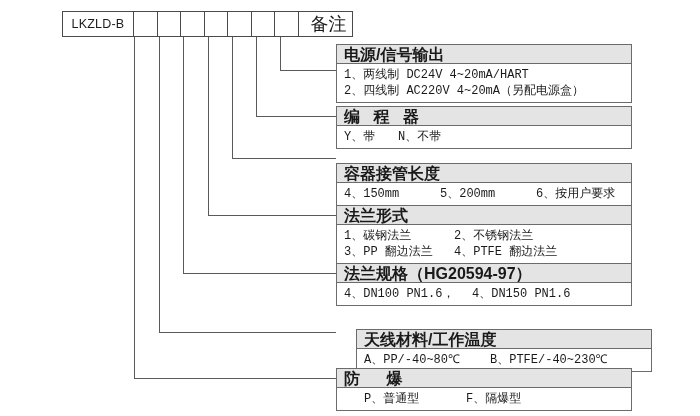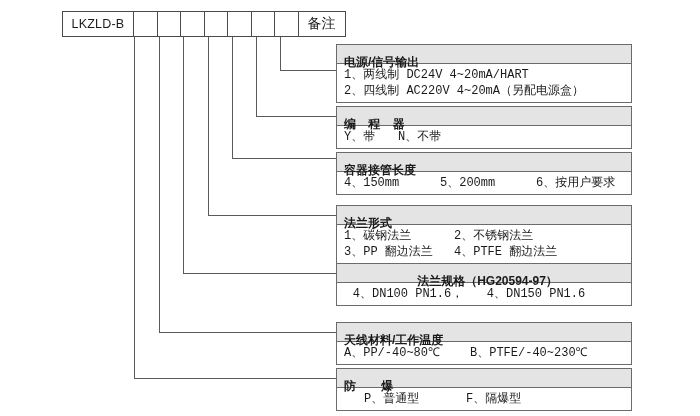--- a/index.html
+++ b/index.html
@@ -37,21 +37,21 @@
     display: flex;
     align-items: center;
     justify-content: center;
     font-size: 12.5px;
     color: #1a1a1a;
     height: 100%;
   }
   .code-cell:last-child { border-right: none; }
   .code-cell.main { width: 71px; letter-spacing: .2px; }
   .code-cell.slot { width: 23.5px; }
-  .code-cell.remark { width: 46px; font-size: 14px; }
+  .code-cell.remark { width: 46px; font-size: 18px; margin-left: 7px; }
 
   
   .connector {
     position: absolute;
     background: #5a5a5a;
   }
   .conn-v { width: 1px; }
   .conn-h { height: 1px; }
 
   
@@ -60,22 +60,22 @@
     left: 336px;
     width: 296px;
     border: 1px solid #6b6b6b;
     box-sizing: border-box;
     background: #ffffff;
   }
   .spec-title {
     background: #e4e4e4;
     border-bottom: 1px solid #6b6b6b;
     font-weight: bold;
-    font-size: 12px;
-    padding: 10px 0 2px 7px;
+    font-size: 16px;
+    padding: 2px 0 2px 7px;
     line-height: 15px;
     height: 19px;
     box-sizing: border-box;
     white-space: nowrap;
   }
   .spec-title.spaced { letter-spacing: 4.5px; }
   .spec-title.spaced-wide { letter-spacing: 11px; }
   .spec-body {
     padding: 3px 0 3px 7px;
     box-sizing: border-box;
@@ -150,21 +150,21 @@
   <div class="spec-block" style="top:106px;">
     <div class="spec-title spaced">编 程 器</div>
     <div class="spec-body">
       <div class="spec-row cols-prog">
         <span class="spec-item">Y、带</span>
         <span class="spec-item">N、不带</span>
       </div>
     </div>
   </div>
 
-  <div class="spec-block" style="top:152px;">
+  <div class="spec-block" style="top:163px;">
     <div class="spec-title">容器接管长度</div>
     <div class="spec-body">
       <div class="spec-row cols-3">
         <span class="spec-item">4、150mm</span>
         <span class="spec-item">5、200mm</span>
         <span class="spec-item">6、按用户要求</span>
       </div>
     </div>
   </div>
 
@@ -175,31 +175,31 @@
         <span class="spec-item">1、碳钢法兰</span>
         <span class="spec-item">2、不锈钢法兰</span>
       </div>
       <div class="spec-row cols-2">
         <span class="spec-item">3、PP 翻边法兰</span>
         <span class="spec-item">4、PTFE 翻边法兰</span>
       </div>
     </div>
   </div>
 
-  <div class="spec-block" style="top:263px;text-align:center;">
+  <div class="spec-block" style="top:263px;">
     <div class="spec-title">法兰规格（HG20594-97）</div>
     <div class="spec-body">
       <div class="spec-row cols-2w">
         <span class="spec-item">4、DN100 PN1.6，</span>
         <span class="spec-item">4、DN150 PN1.6</span>
       </div>
     </div>
   </div>
 
-  <div class="spec-block" style="top:322px;">
+  <div class="spec-block" style="top:329px;margin-left:20px;">
     <div class="spec-title">天线材料/工作温度</div>
     <div class="spec-body">
       <div class="spec-row cols-temp">
         <span class="spec-item">A、PP/-40~80℃</span>
         <span class="spec-item">B、PTFE/-40~230℃</span>
       </div>
     </div>
   </div>
 
   <div class="spec-block" style="top:368px;">

